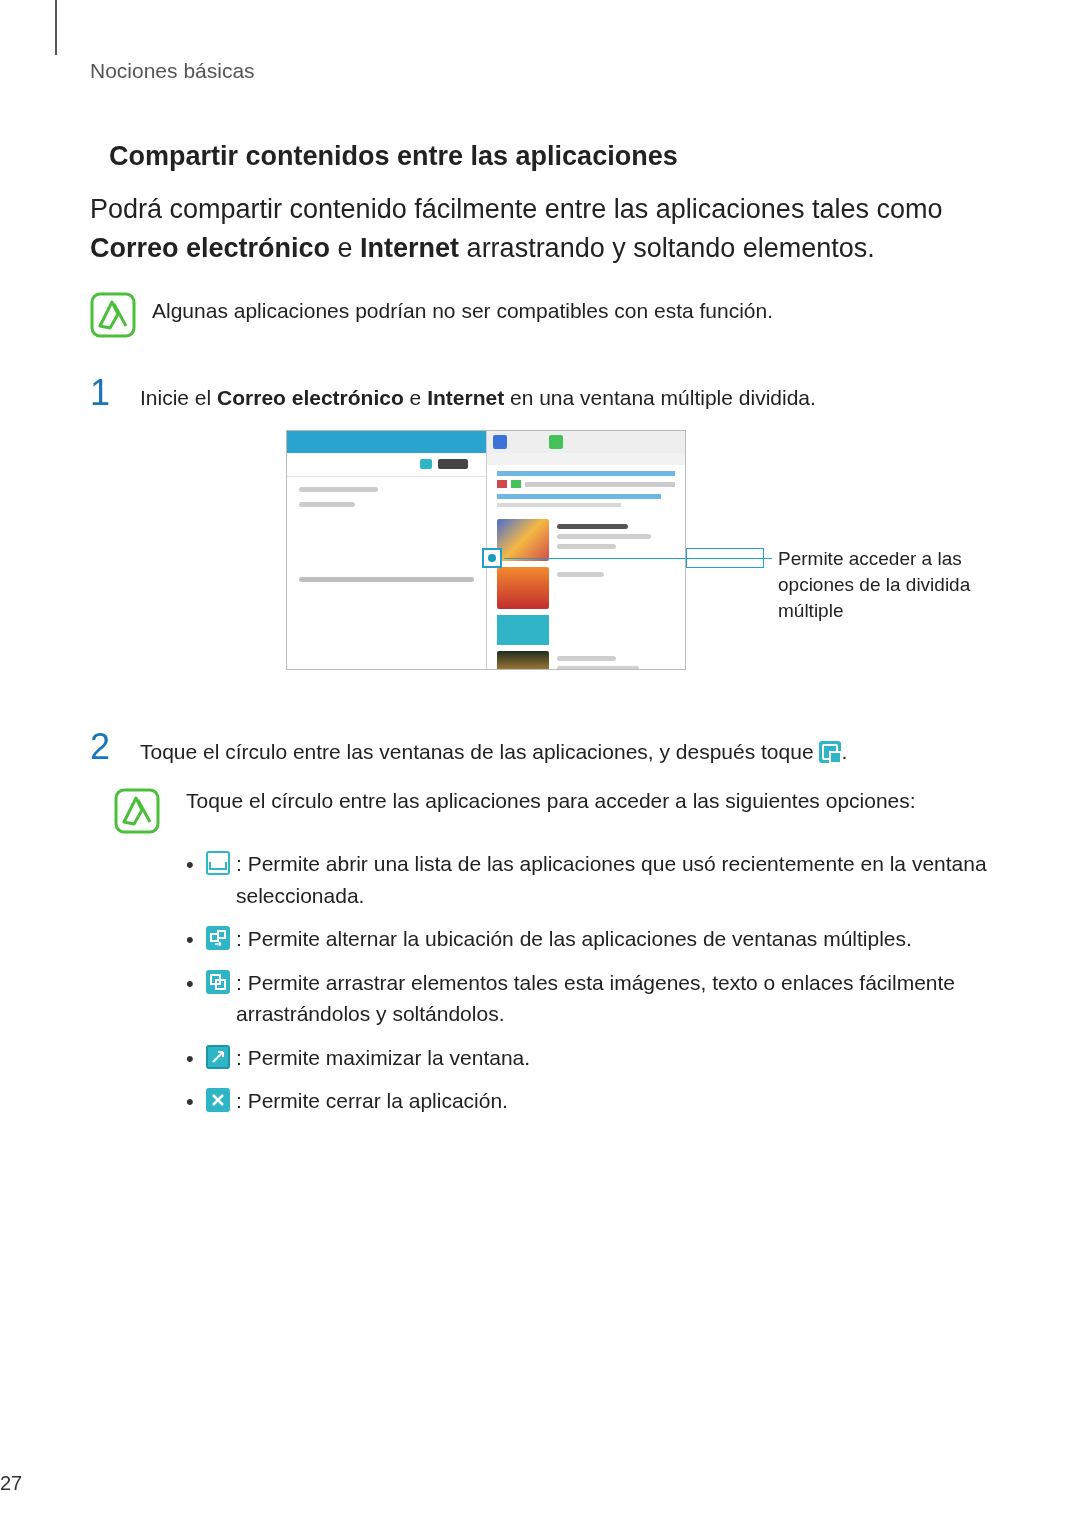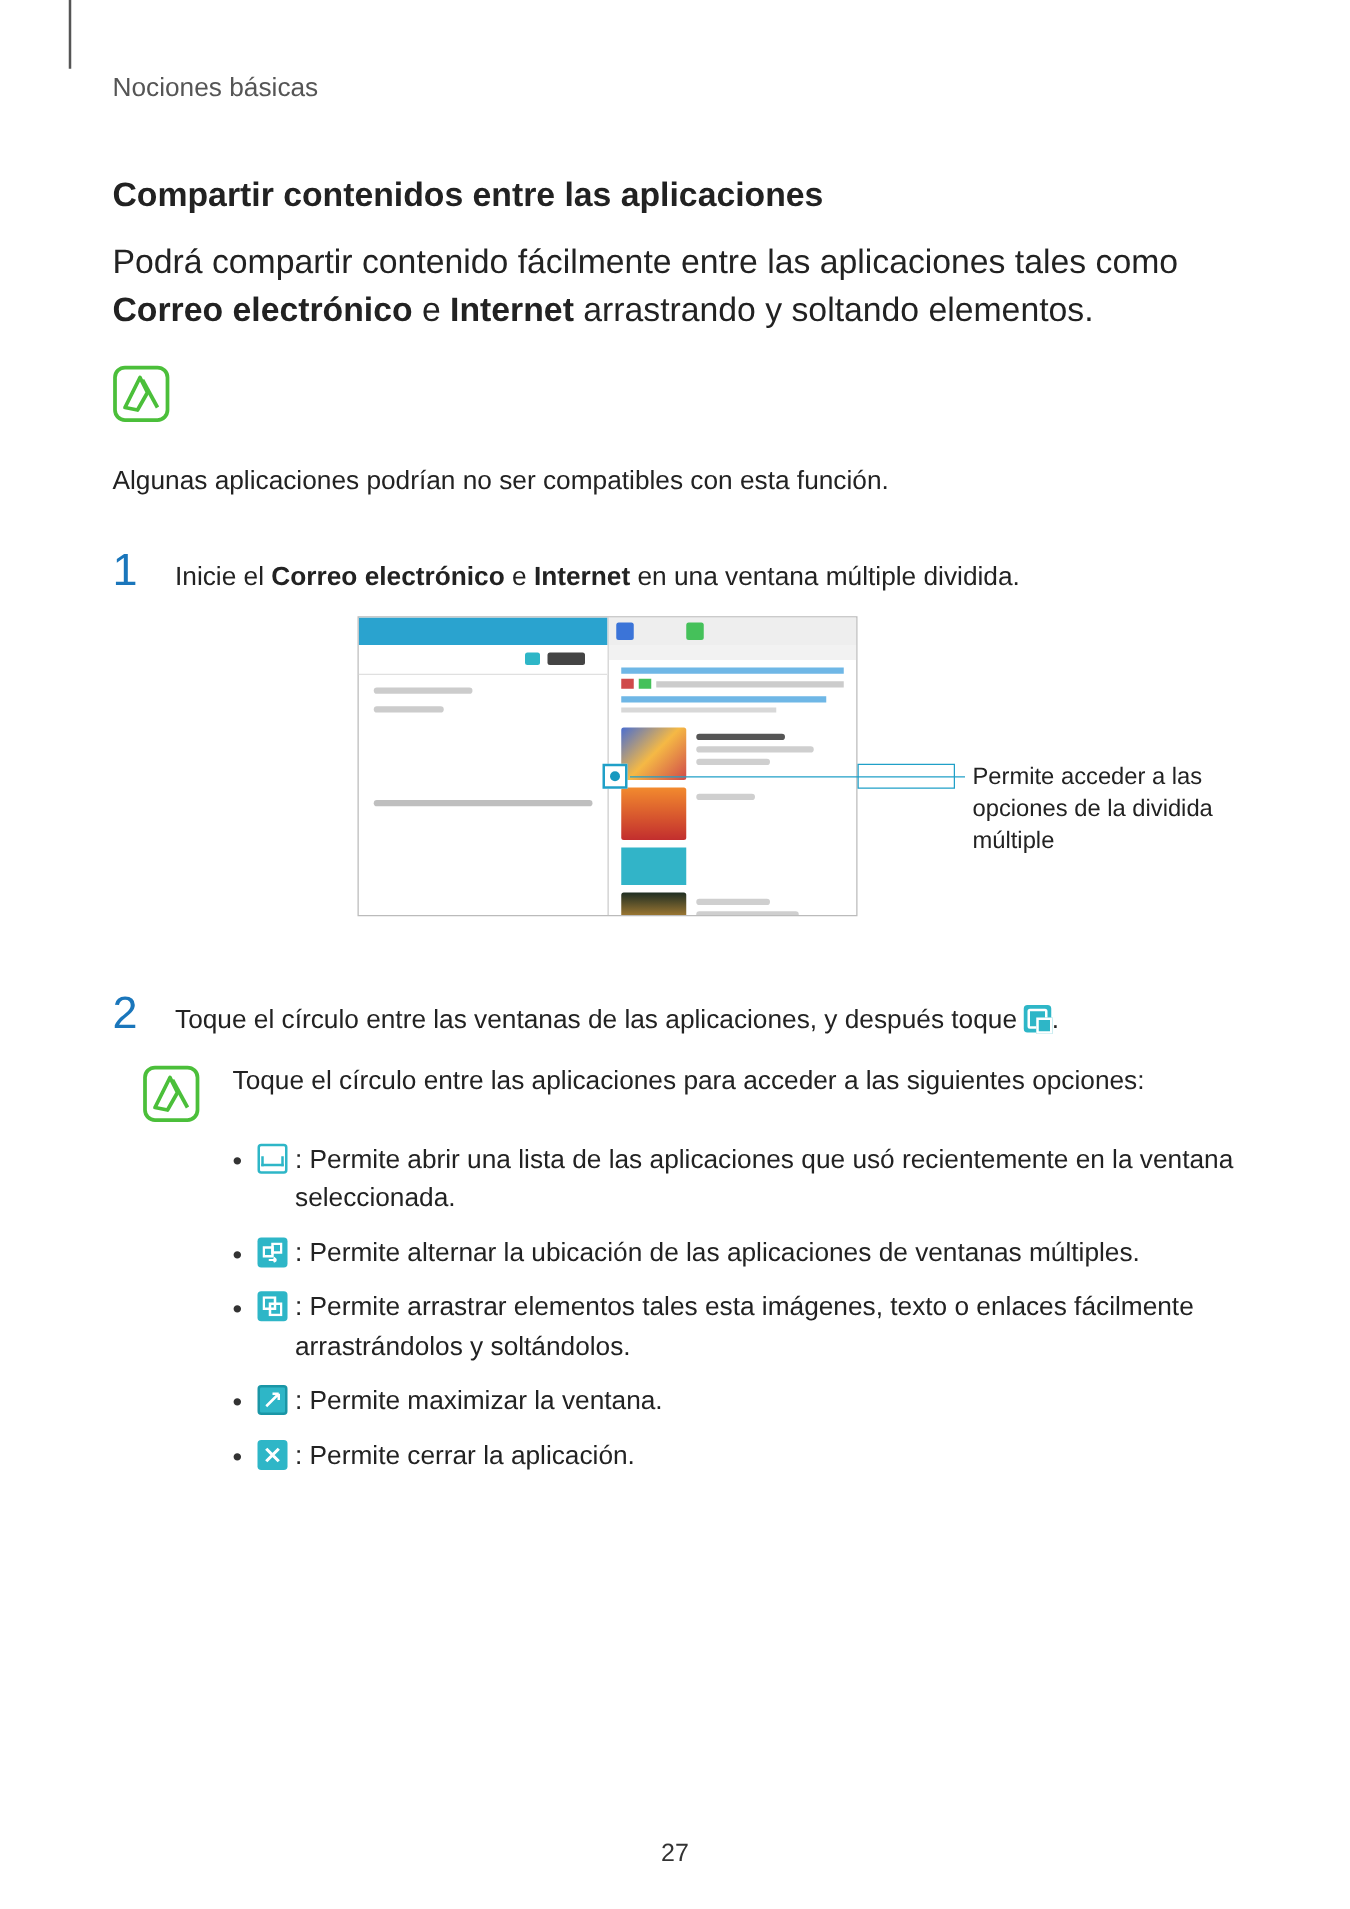--- a/index.html
+++ b/index.html
@@ -1,23 +1,23 @@
 <!DOCTYPE html>
 <html><head>
 <meta charset="utf-8">
 <style>
   * { box-sizing: border-box; margin: 0; padding: 0; }
   html, body { width: 1080px; height: 1527px; background: #fff; font-family: "Segoe UI", Arial, sans-serif; color: #222; }
   .page { position: relative; width: 1080px; height: 1527px; padding: 40px 80px 0 90px; }
   .vline { position: absolute; left: 55px; top: 0; width: 2px; height: 55px; background: #555; }
   .breadcrumb { font-size: 21px; color: #555; margin-top: 19px; margin-bottom: 58px; }
-  .section-title { font-size: 27px; font-weight: 700; color: #222; margin-bottom: 18px; }
+  .section-title { font-size: 27px; font-weight: 700; color: #222; margin-bottom: 18px; margin-left: 19px; }
   .para { font-size: 27px; line-height: 1.45; color: #222; margin-bottom: 22px; }
   b { font-weight: 700; }
-  .note-row { display: flex; align-items: flex-start; gap: 26px; margin-bottom: 34px; flex-direction: column; }
+  .note-row { display: flex; align-items: flex-start; gap: 16px; margin-bottom: 34px; }
   .note-icon { flex: none; margin-top: 2px; }
   .note-text { font-size: 21px; line-height: 1.45; padding-top: 6px; }
   .step-row { display: flex; align-items: baseline; gap: 20px; margin-bottom: 16px; }
   .step-num { font-size: 36px; color: #1a76bb; font-weight: 400; width: 30px; }
   .step-text { font-size: 21px; line-height: 1.45; }
 
   .figure-wrap { position: relative; width: 100%; height: 270px; margin: 6px 0 26px 0; }
   .figure { position: absolute; left: 196px; top: 0; width: 400px; height: 240px; background: #fff; border: 1px solid #bbb; display: flex; filter: blur(0.3px); }
   .pane { flex: 1; position: relative; overflow: hidden; }
   .paneL { border-right: 1px solid #ccc; }
@@ -52,21 +52,21 @@
   .bullets li::before { content: "•"; position: absolute; left: 10px; top: 0; color: #333; font-size: 22px; }
   .chip { position: absolute; left: 30px; top: 3px; width: 24px; height: 24px; border-radius: 3px; display:flex; align-items:center; justify-content:center; }
   .chip svg { width: 16px; height: 16px; }
   .chip-window { background:#fff; border:2px solid #2eb6c7; }
   .chip-window::after { content:""; display:block; width:14px; height:6px; border:2px solid #2eb6c7; border-top:none; margin-top:5px; }
   .chip-swap { background:#2eb6c7; }
   .chip-drag { background:#2eb6c7; }
   .chip-max  { background:#2eb6c7; border:2px solid #1a96a6; }
   .chip-close{ background:#2eb6c7; }
 
-  .pagenum { position: absolute; bottom: 32px; left: 0; width: 100%; text-align: center; font-size: 20px; color: #333; }
+  .pagenum { position: absolute; bottom: 32px; left: 0; width: 100%; text-align: left; font-size: 20px; color: #333; }
 </style>
 </head>
 <body>
 
 <div class="page">
   <div class="vline"></div>
 
   <div class="breadcrumb">Nociones básicas</div>
 
   <h2 class="section-title">Compartir contenidos entre las aplicaciones</h2>

